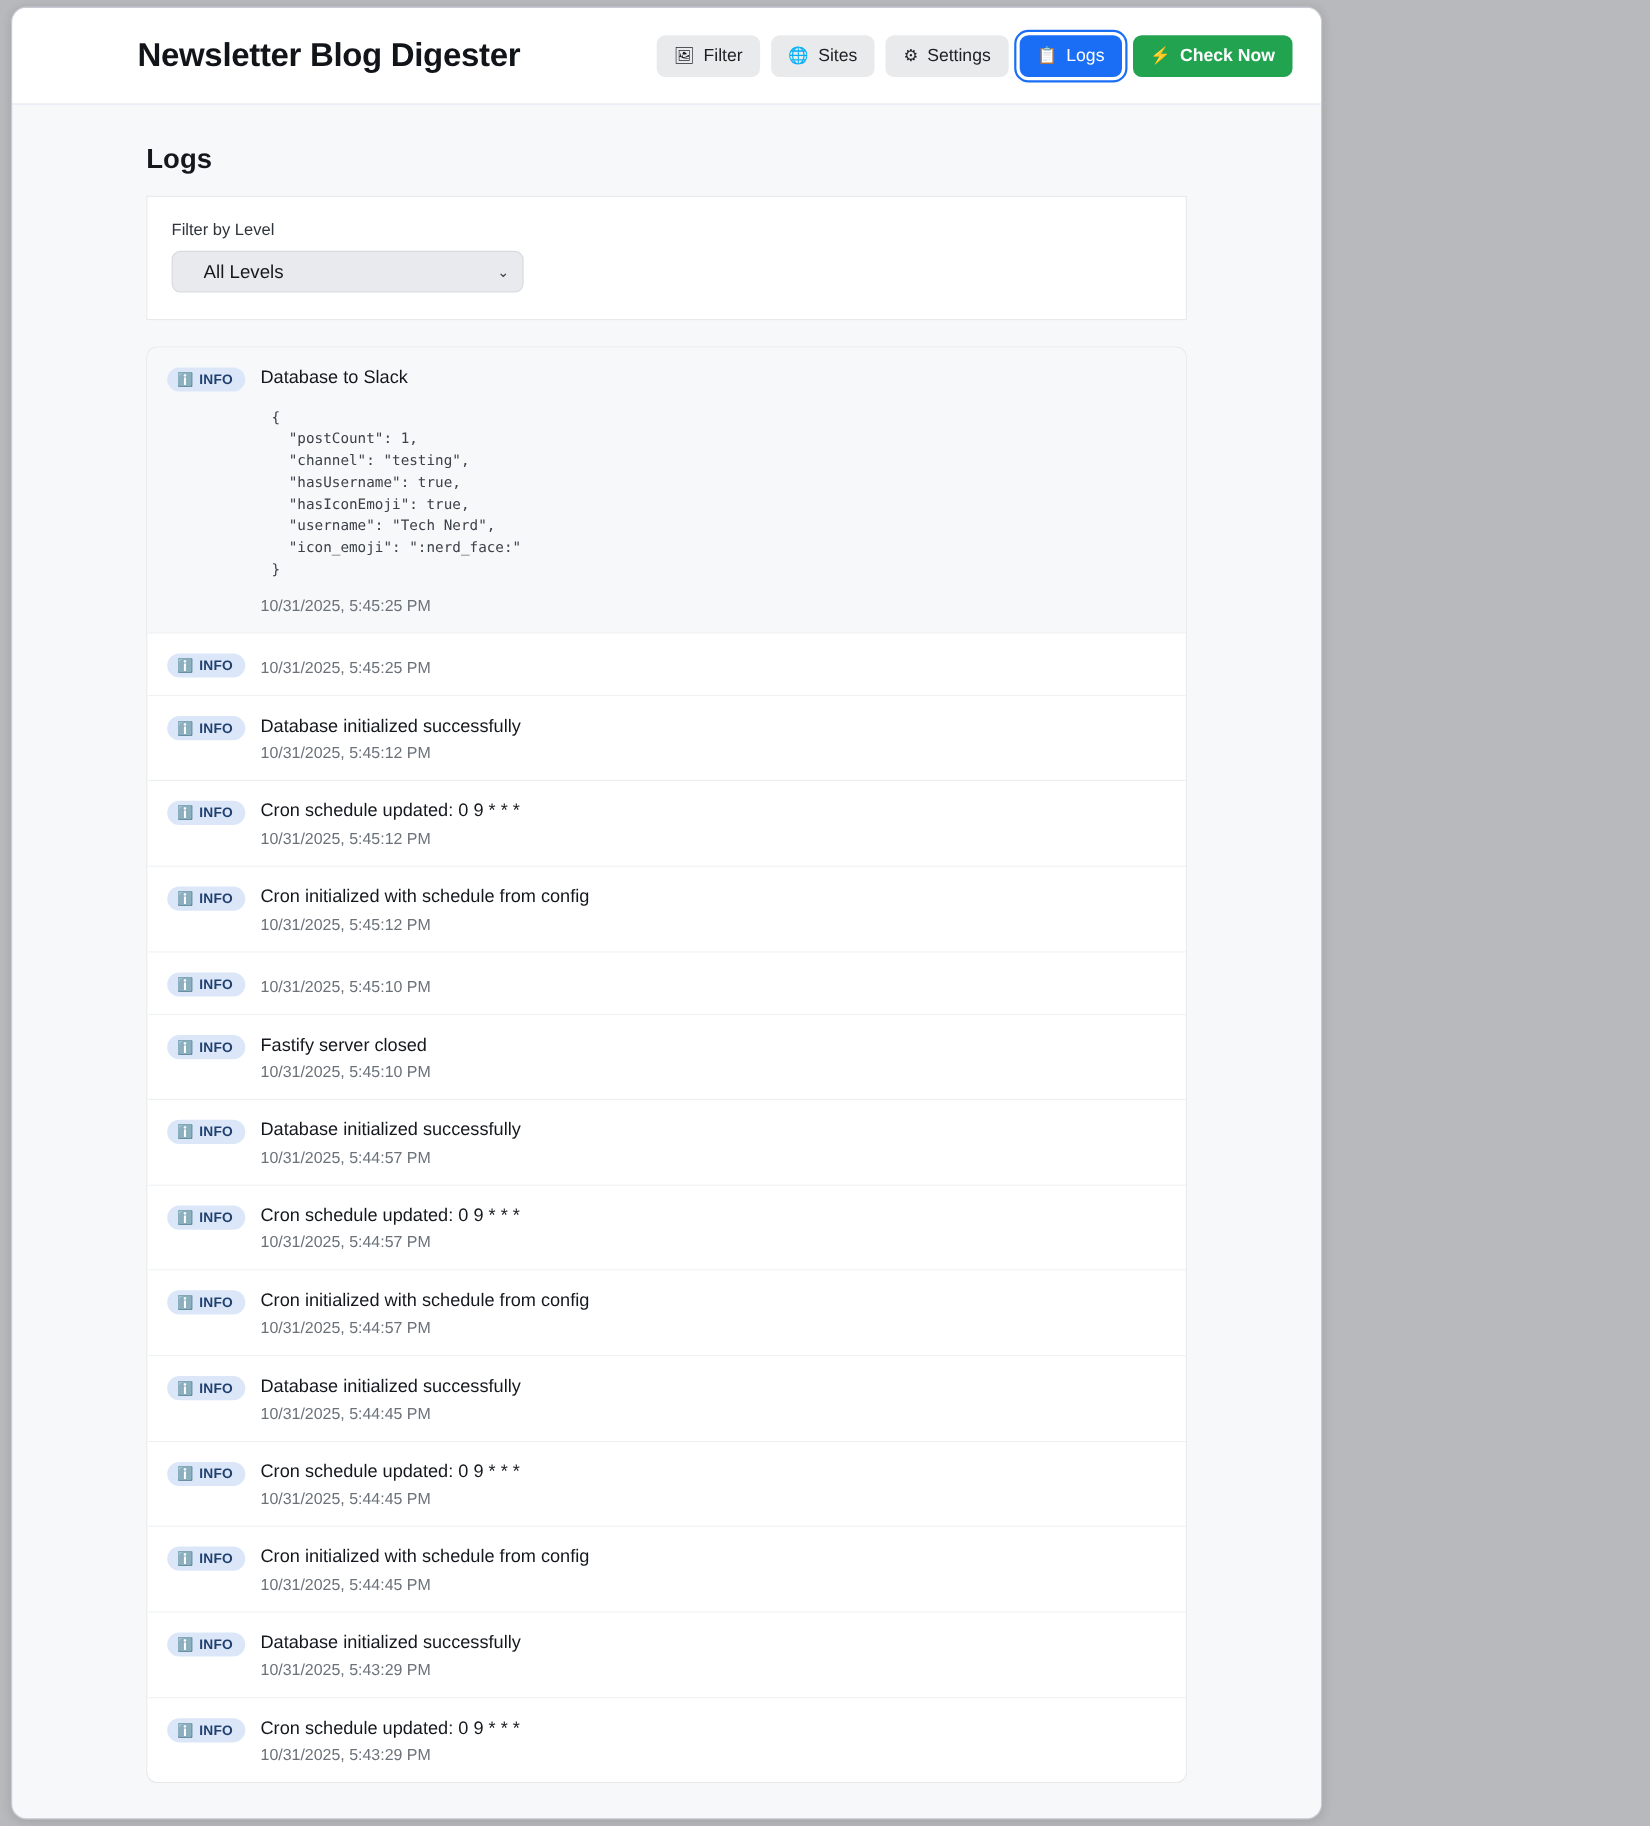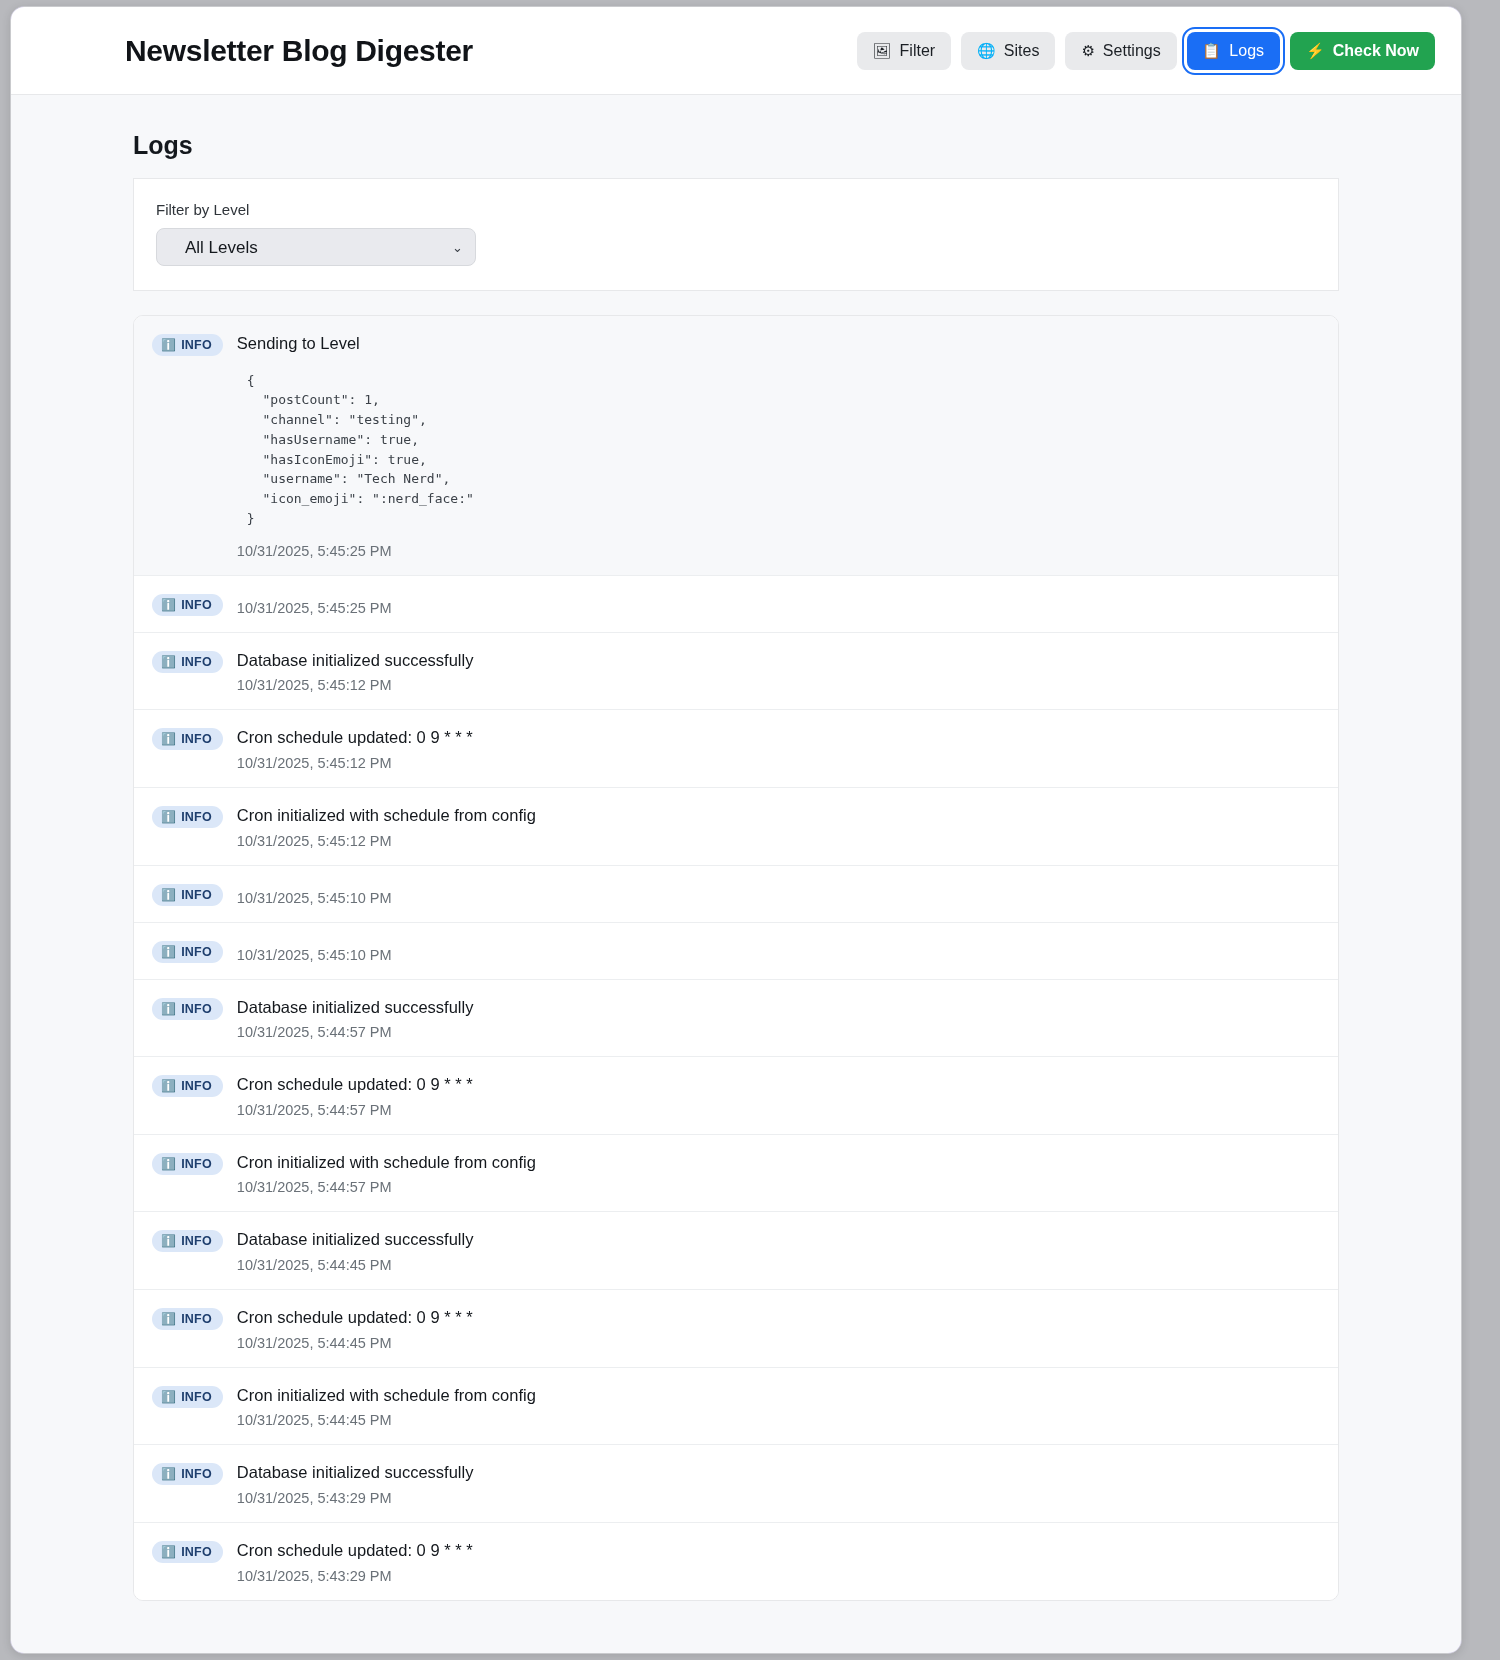--- a/index.html
+++ b/index.html
@@ -10,21 +10,21 @@
     background: #b8b9bd;
     font-family: "Liberation Sans", sans-serif;
     overflow: hidden;
   }
 
   
   #window-frame {
     position: absolute;
     left: 10px;
     top: 6px;
-    width: 1452px;
+    width: 1192px;
     height: 1648px;
     background: #c4b5fd;
     border-radius: 14px;
     border: 1px solid #c9cacd;
     overflow: hidden;
     box-shadow: 0 2px 10px rgba(0,0,0,.12);
   }
 
   
   #appbar {
@@ -266,21 +266,21 @@
       </div>
     </div>
 
     <div id="log-list">
         <div class="log-row shaded">
           <span class="badge">
             <span class="badge-ico">ℹ️</span>
             <span>INFO</span>
           </span>
           <div class="log-body">
-            <div class="log-msg">Sending to Level</div>
+            <div class="log-msg">Database to Slack</div>
             <pre class="log-json">{
   "postCount": 1,
   "channel": "testing",
   "hasUsername": true,
   "hasIconEmoji": true,
   "username": "Tech Nerd",
   "icon_emoji": ":nerd_face:"
 }</pre>
             <div class="log-time">10/31/2025, 5:45:25 PM</div>
           </div>
@@ -332,20 +332,21 @@
           <div class="log-body">
             <div class="log-time">10/31/2025, 5:45:10 PM</div>
           </div>
         </div>
         <div class="log-row">
           <span class="badge">
             <span class="badge-ico">ℹ️</span>
             <span>INFO</span>
           </span>
           <div class="log-body">
+            <div class="log-msg">Fastify server closed</div>
             <div class="log-time">10/31/2025, 5:45:10 PM</div>
           </div>
         </div>
         <div class="log-row">
           <span class="badge">
             <span class="badge-ico">ℹ️</span>
             <span>INFO</span>
           </span>
           <div class="log-body">
             <div class="log-msg">Database initialized successfully</div>

